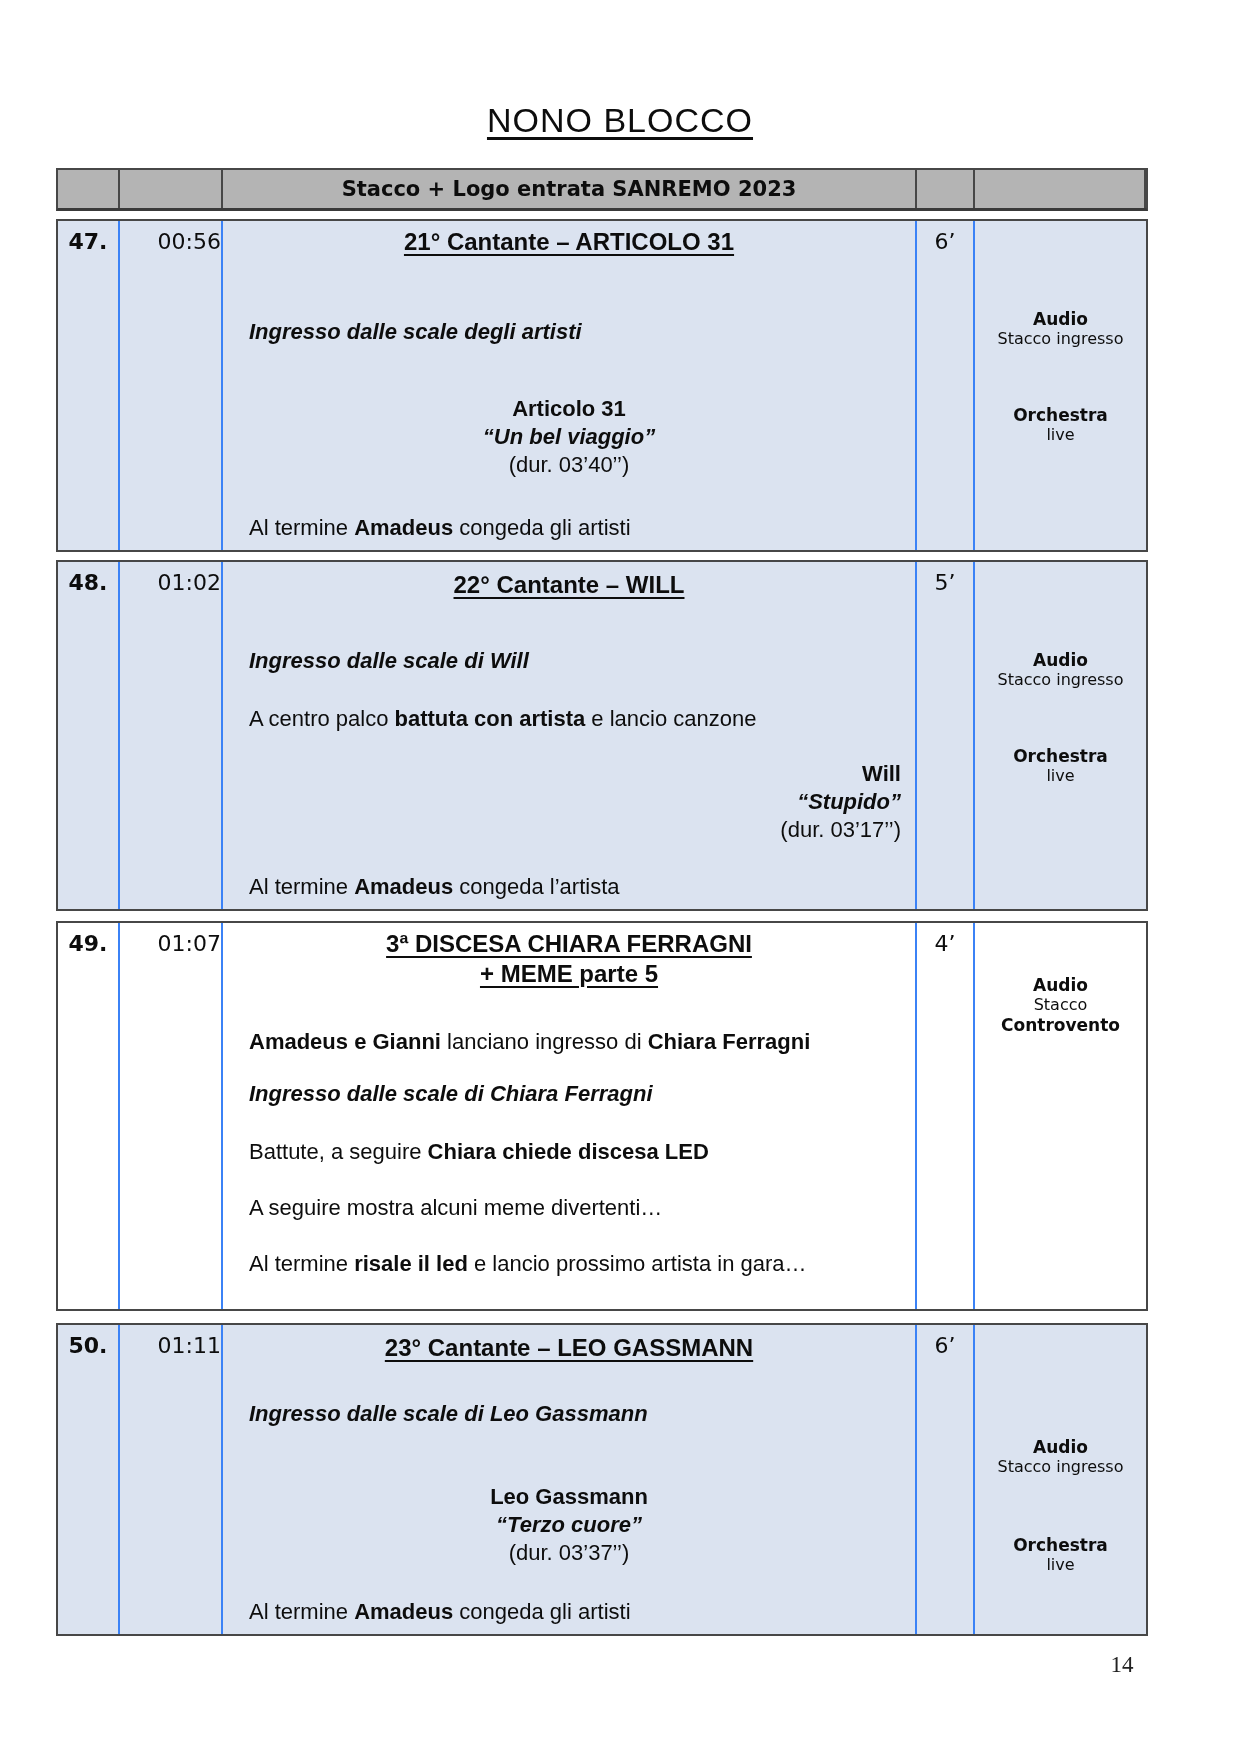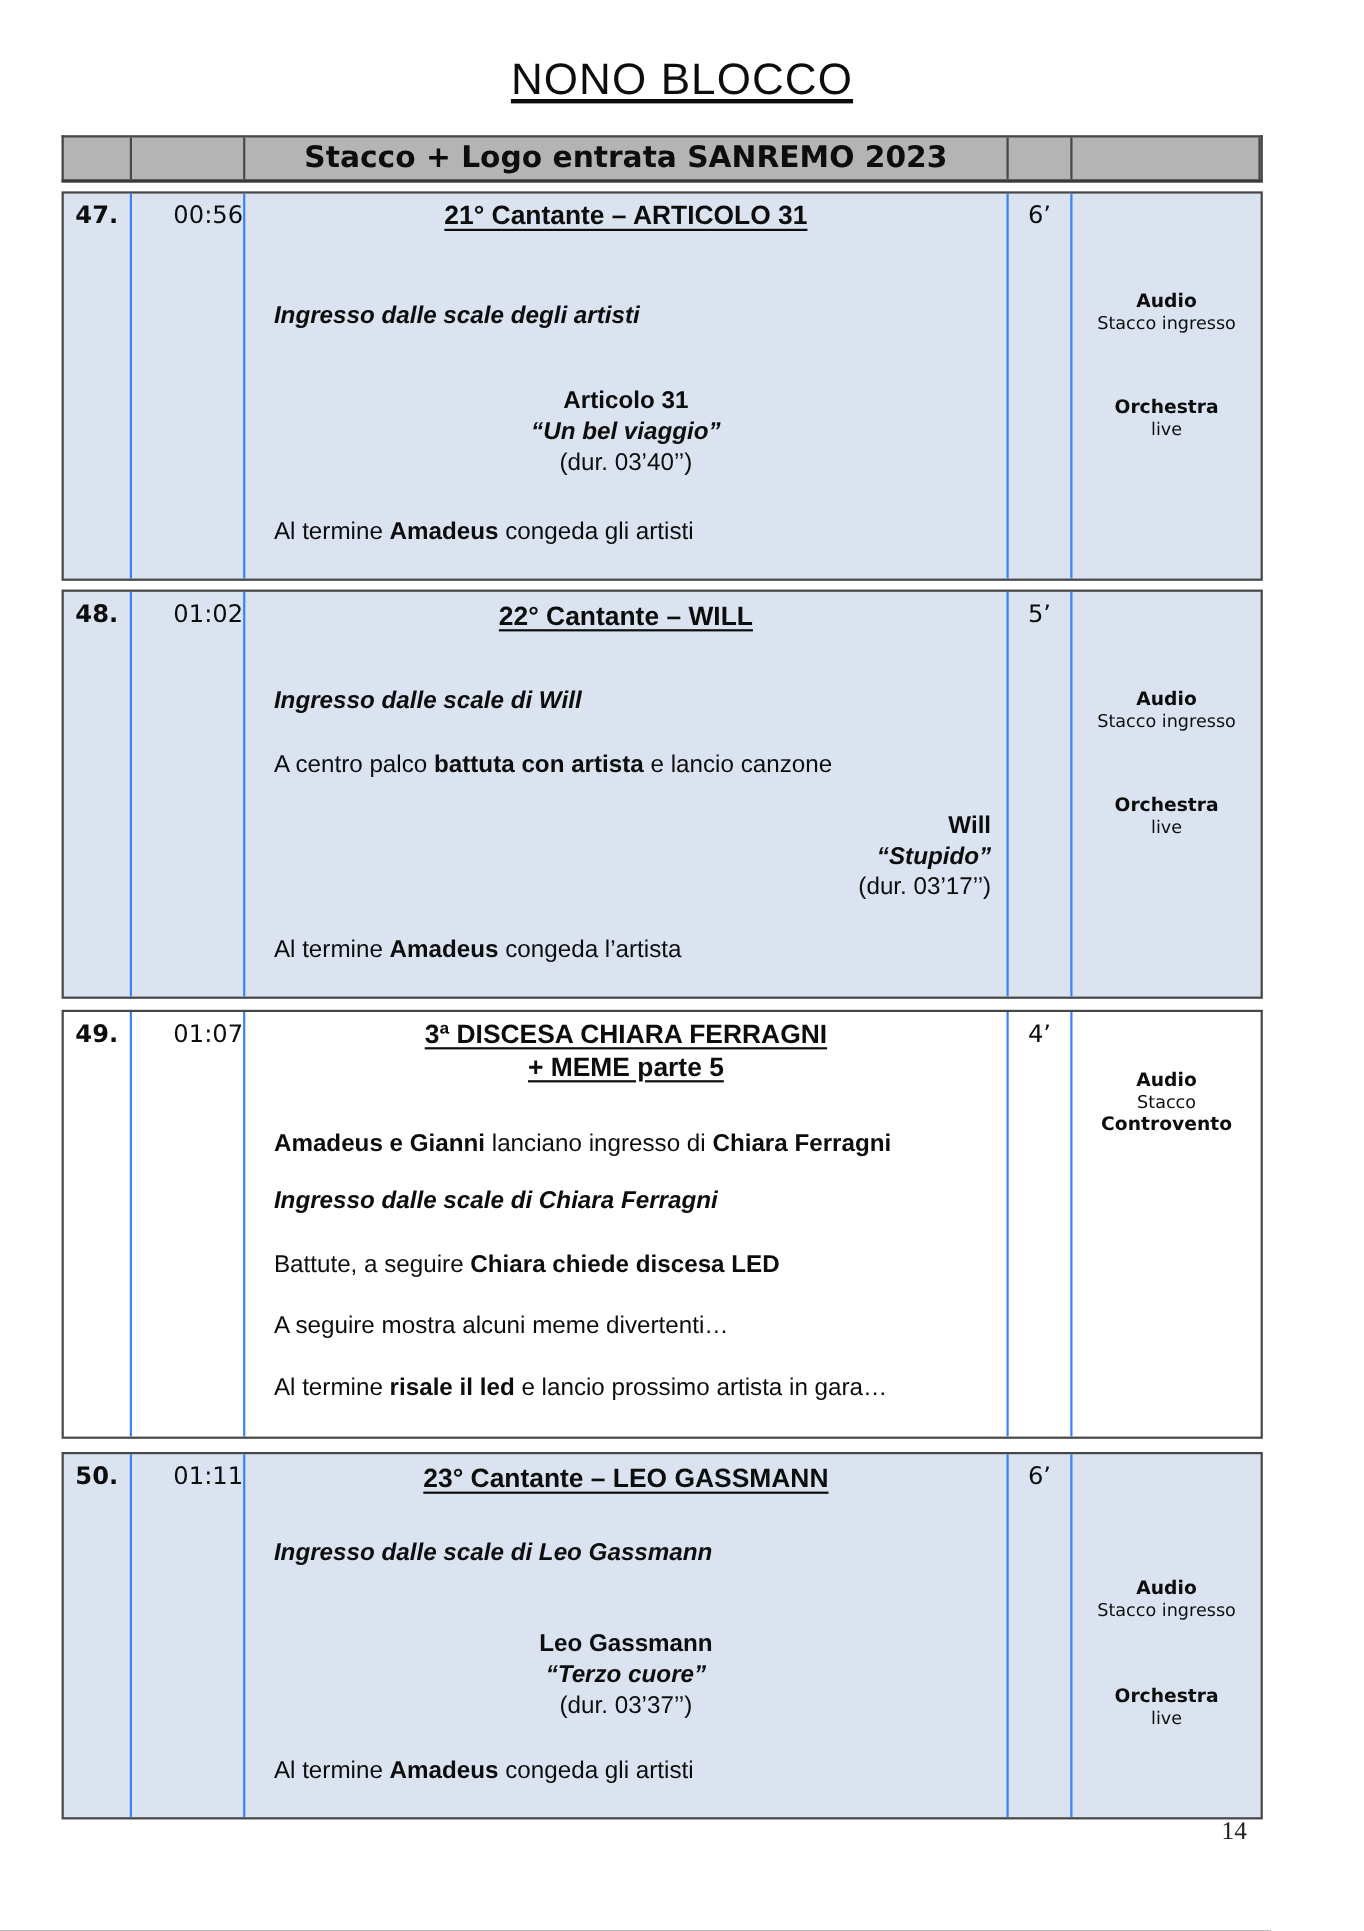--- a/index.html
+++ b/index.html
@@ -2,46 +2,46 @@
 <html><head>
 <meta charset="utf-8">
 <style>
   html,body{margin:0;padding:0;background:#888;}
   .page{
     width:1240px;height:1755px;background:#ffffff;position:relative;
     margin:0 auto;font-family:"Liberation Sans",sans-serif;color:#0d0d0d;
     overflow:hidden;
   }
   .doc-title{
-    padding-top:50px;text-align:center;font-size:40px;font-weight:400;
+    padding-top:101px;text-align:center;font-size:34px;font-weight:400;
     letter-spacing:1px;
   }
   .doc-title span{text-decoration:underline;text-underline-offset:5px;}
   .sched{margin:28px 0 0 56px;width:1092px;box-sizing:border-box;}
   .trow{
     display:flex;box-sizing:border-box;border:2px solid #474747;
     background:#dbe3f0;margin-bottom:8px;align-items:stretch;
   }
   .c{box-sizing:border-box;border-right:2px solid #3b82f6;}
   .c:last-child{border-right:none;}
   .c.num{width:62px;text-align:center;padding-top:8px;
     font-family:"DejaVu Sans",sans-serif;font-weight:bold;font-size:22px;}
   .c.time{width:103px;text-align:right;padding-top:8px;
     font-family:"DejaVu Sans",sans-serif;font-size:22px;}
-  .c.main{flex:1;padding:6px 14px 30px 14px;font-size:22px;line-height:26px;}
+  .c.main{flex:1;padding:6px 14px 9px 14px;font-size:22px;line-height:26px;}
   .c.dur{width:58px;text-align:center;padding-top:8px;
     font-family:"DejaVu Sans",sans-serif;font-size:22px;}
   .c.audio{width:171px;text-align:center;padding:0 17px;
     font-family:"DejaVu Sans",sans-serif;font-size:16px;line-height:20px;}
 
   
   .thead{height:43px;background:#b4b4b4;border-bottom:3px solid #3a3a3a;margin-bottom:8px;}
   .thead .c{border-right:2px solid #474747;}
   .thead .c.main{padding:16px;display:flex;align-items:center;justify-content:center;
-    font-family:"DejaVu Sans",sans-serif;font-weight:bold;font-size:27px;text-align:right;}
+    font-family:"DejaVu Sans",sans-serif;font-weight:bold;font-size:21px;text-align:right;}
 
   
   .heading{text-align:center;font-weight:bold;font-size:24px;line-height:30px;}
   .heading .u{text-decoration:underline;text-underline-offset:4px;}
   p.body{margin:0;padding-left:12px;}
   .ingresso{font-weight:bold;font-style:italic;}
   .song{text-align:center;font-weight:bold;font-size:22px;line-height:28px;}
   .song .stitle{font-style:italic;}
   .song .sdur{font-weight:400;}
   strong{font-weight:bold;}

